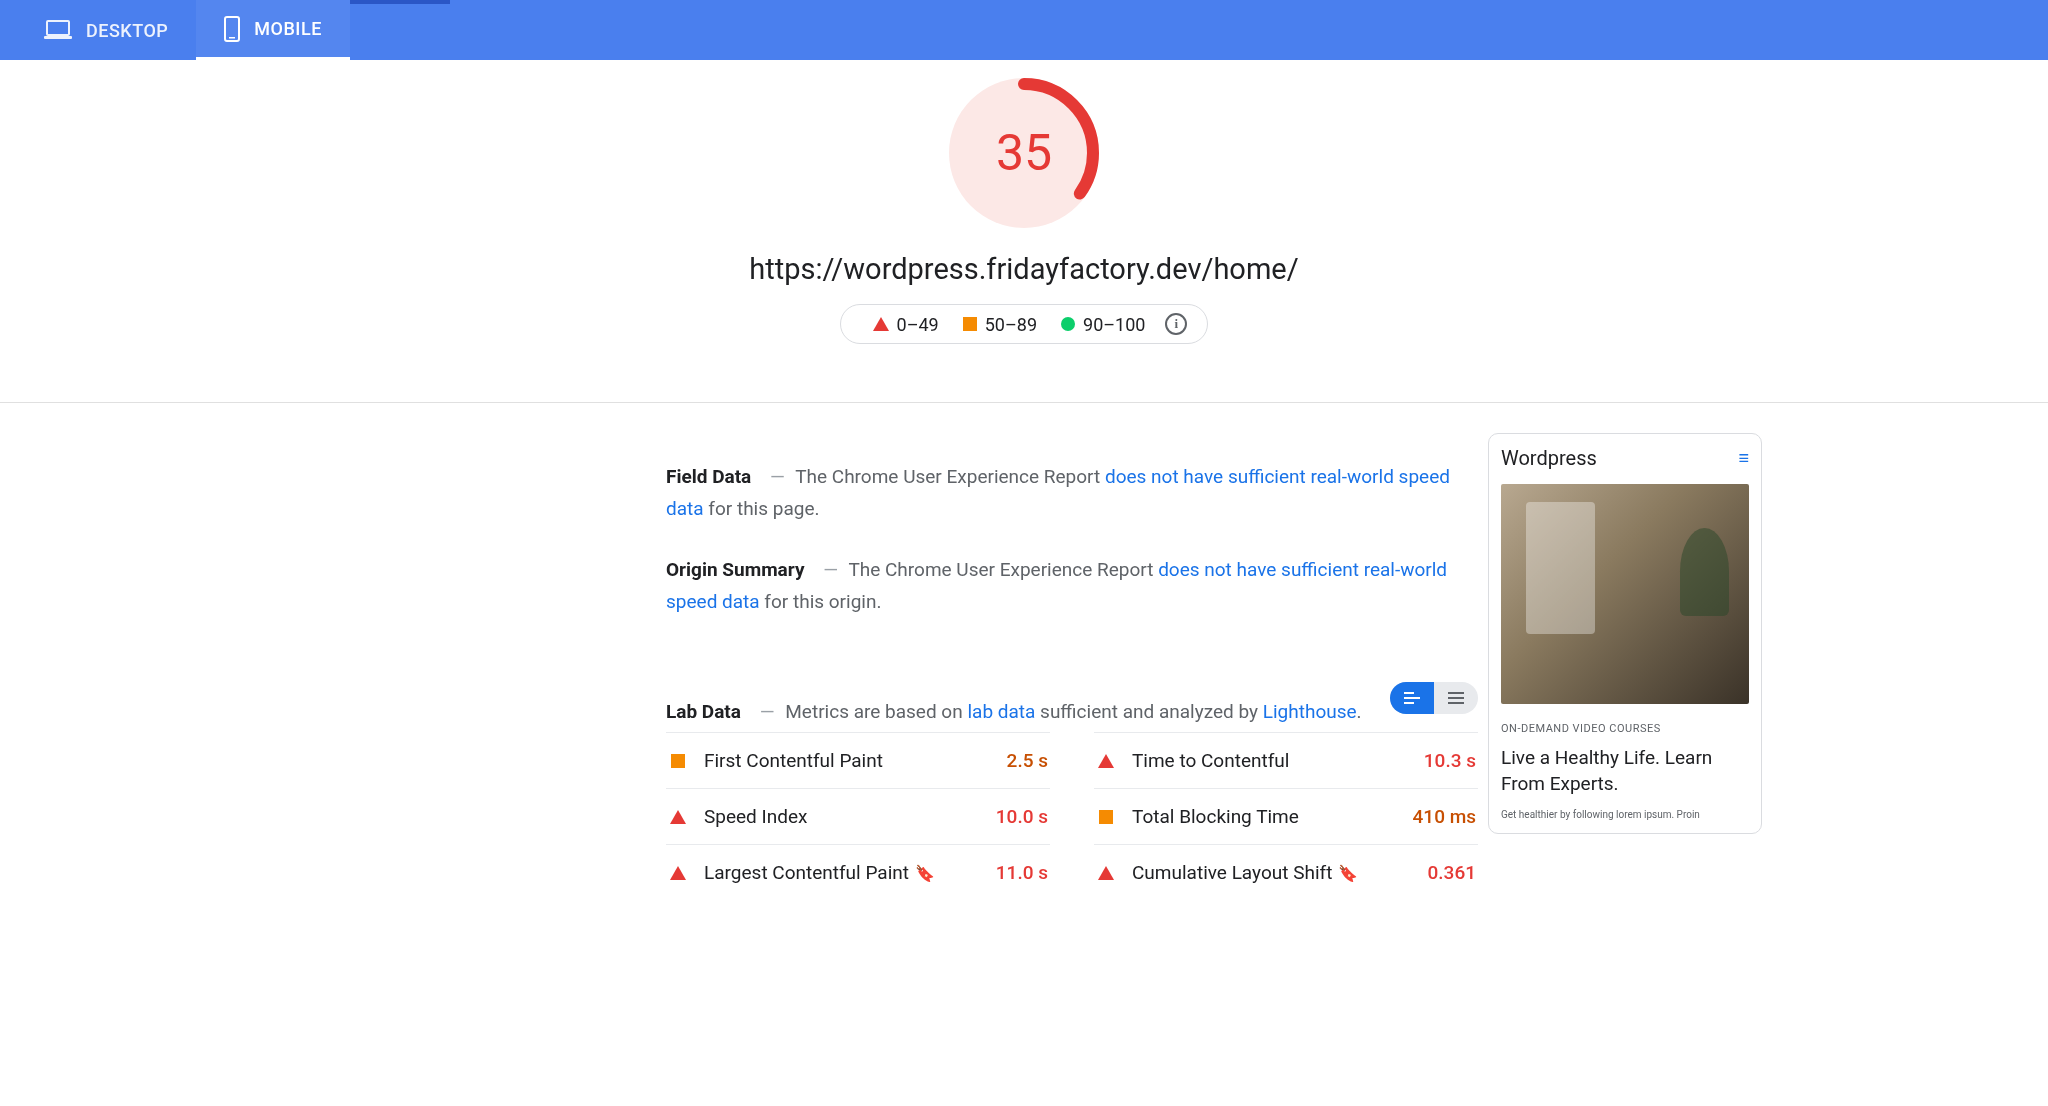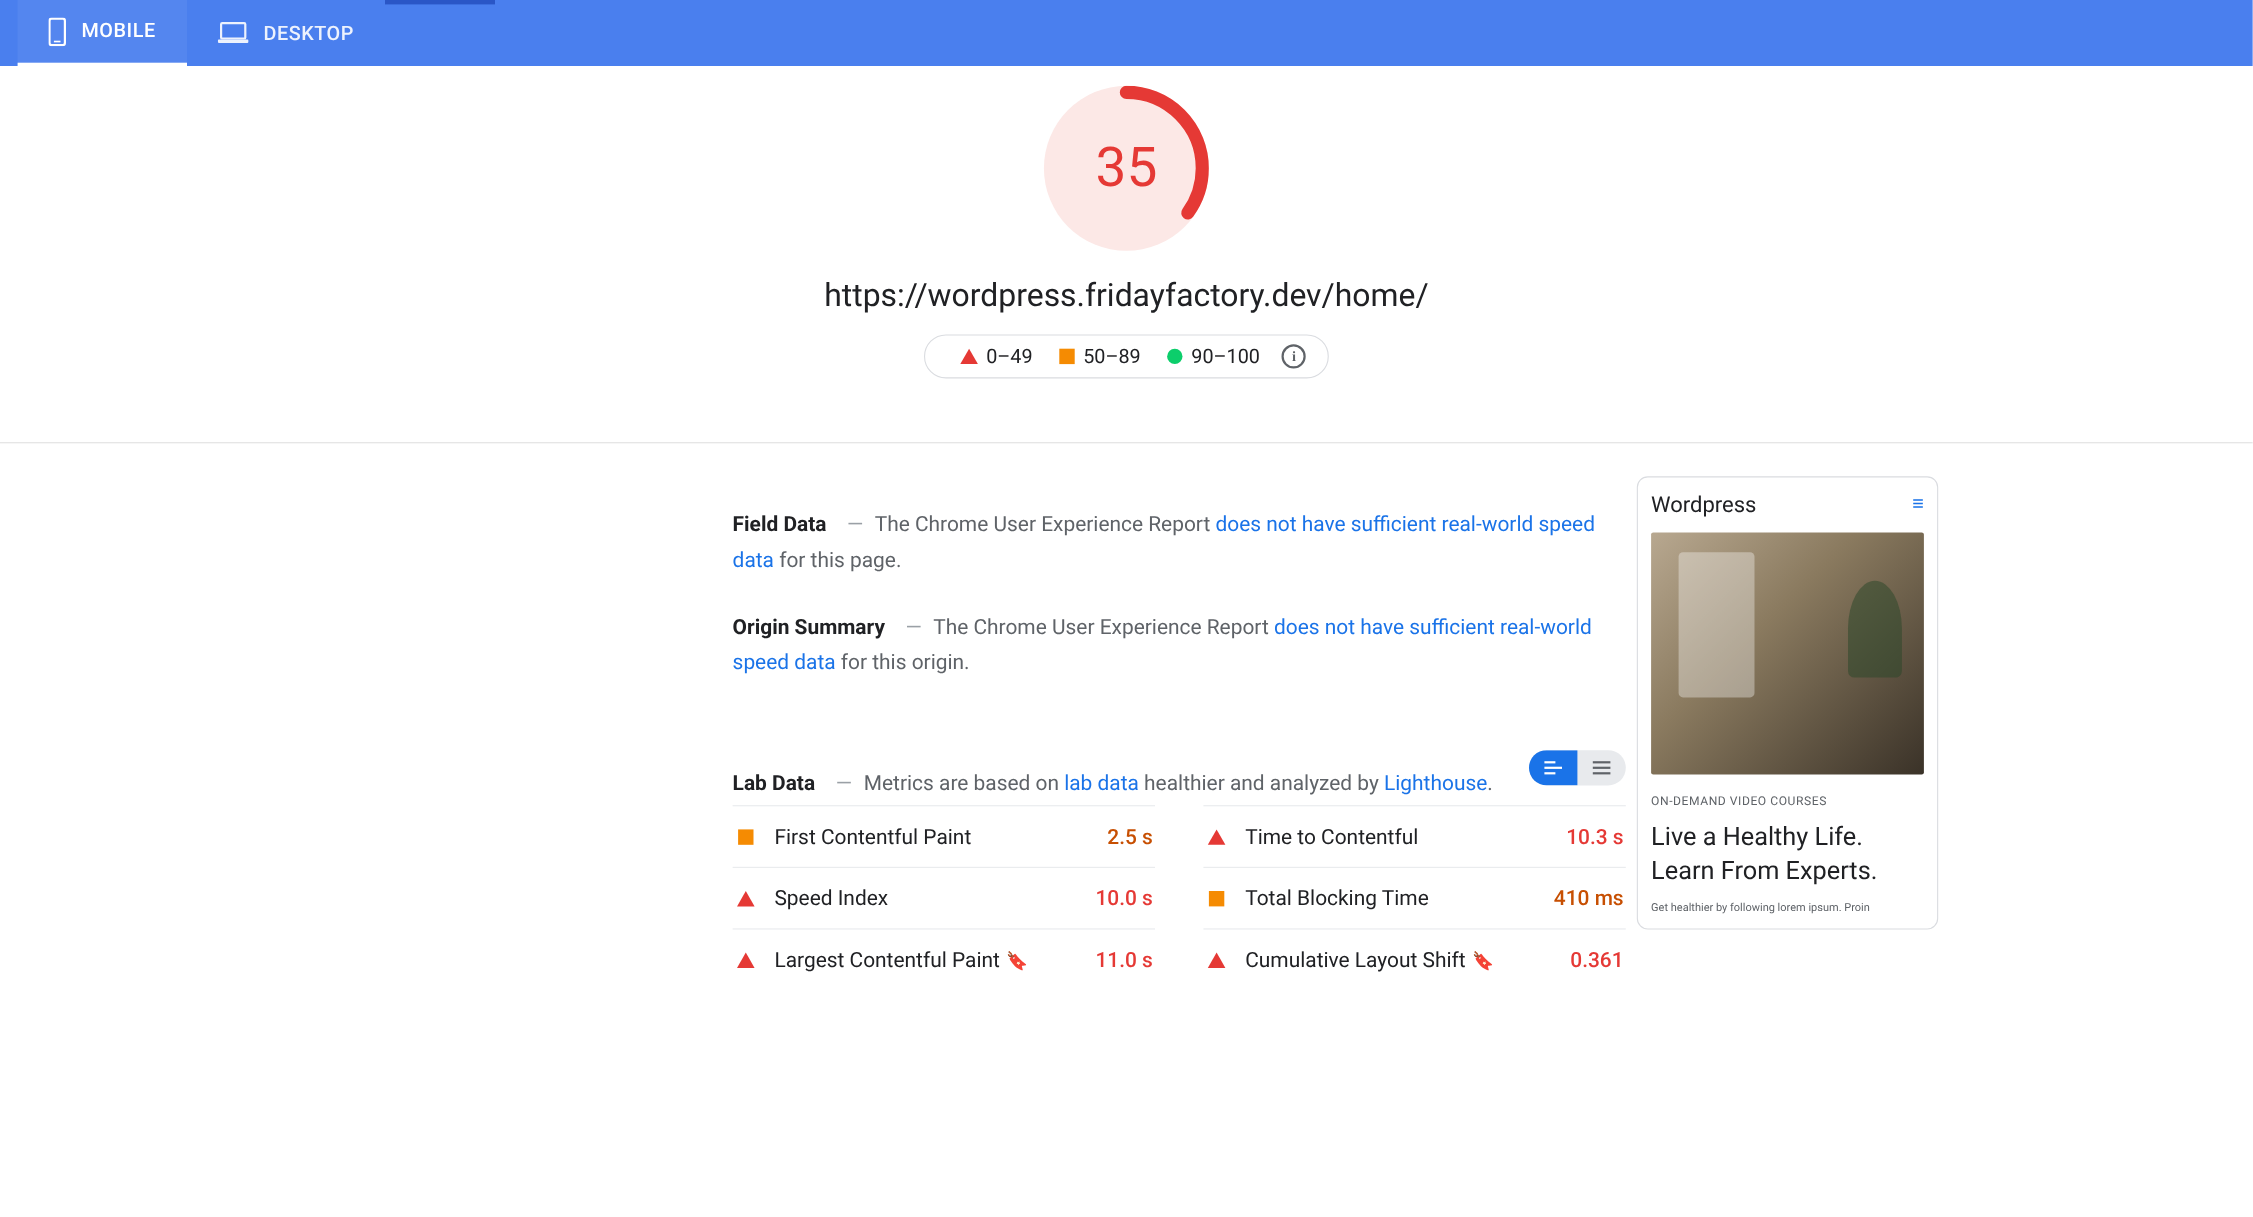--- a/index.html
+++ b/index.html
@@ -53,45 +53,45 @@
   .bookmark { color:#1a73e8; margin-left:6px; font-size:16px;}
   
   .preview { width:274px; border:1px solid #dadce0; border-radius:10px; padding:12px; font-size:13px; flex-shrink:0; align-self:flex-start;}
   .pv-header { display:flex; justify-content:space-between; align-items:center; margin-bottom:14px;}
   .pv-title { font-size:20px; color:#202124;}
   .pv-menu { color:#1a73e8; font-size:18px;}
   .pv-img { width:100%; height:220px; background:linear-gradient(135deg,#b8a890 0%, #8a7a5f 40%, #3a3228 100%); border-radius:2px; margin-bottom:18px; position:relative; overflow:hidden;}
   .pv-img::before { content:""; position:absolute; left:10%; top:8%; width:28%; height:60%; background:rgba(255,255,255,0.35); border-radius:4px;}
   .pv-img::after { content:""; position:absolute; right:8%; top:20%; width:20%; height:40%; background:rgba(40,70,40,0.5); border-radius:50% 50% 6px 6px;}
   .pv-kicker { font-size:11px; letter-spacing:0.5px; color:#5f6368; margin-bottom:10px;}
-  .pv-headline { font-size:23px; line-height:1.35; color:#202124; margin-bottom:12px;}
+  .pv-headline { font-size:19px; line-height:1.35; color:#202124; margin-bottom:12px;}
   .pv-sub { font-size:10px; color:#5f6368; line-height:1.3;}
 </style>
 </head>
 <body>
 
 <div class="top-accent"></div>
 <div class="tabs-bar">
+  <div class="tab">
+    <span class="icon">
+      <svg width="28" height="20" viewBox="0 0 28 20">
+          <rect x="3" y="1" width="22" height="14" rx="1" fill="none" stroke="#fff" stroke-width="2"></rect>
+          <rect x="0" y="16" width="28" height="3" rx="1" fill="#fff"></rect>
+        </svg>
+    </span>
+    <span>DESKTOP</span>
+  </div>
   <div class="tab active">
     <span class="icon">
       <svg width="16" height="26" viewBox="0 0 16 26">
           <rect x="1" y="1" width="14" height="24" rx="2" fill="none" stroke="#fff" stroke-width="2"></rect>
           <rect x="5" y="21" width="6" height="1.5" fill="#fff"></rect>
         </svg>
     </span>
     <span>MOBILE</span>
-  </div>
-  <div class="tab">
-    <span class="icon">
-      <svg width="28" height="20" viewBox="0 0 28 20">
-          <rect x="3" y="1" width="22" height="14" rx="1" fill="none" stroke="#fff" stroke-width="2"></rect>
-          <rect x="0" y="16" width="28" height="3" rx="1" fill="#fff"></rect>
-        </svg>
-    </span>
-    <span>DESKTOP</span>
   </div>
 </div>
 
 <div class="score-zone">
   <div class="gauge">
     <div class="gauge-bg"></div>
     <svg class="gauge-arc" viewBox="0 0 100 100">
       <circle cx="50" cy="50" r="46" fill="none" stroke="#e53935" stroke-width="8" stroke-linecap="round" stroke-dasharray="289" stroke-dashoffset="188" transform="rotate(-90 50 50)"></circle>
     </svg>
     <div class="gauge-num">35</div>
@@ -128,21 +128,21 @@
     <div class="section-row">
       <span class="section-label">Origin Summary</span>
       <span class="dash">—</span>
       <span>The Chrome User Experience Report </span><span class="lnk">does not have sufficient real-world speed data</span><span> for this origin.</span>
     </div>
 
     <div class="lab-header">
       <div class="section-row" style="margin-bottom:0">
         <span class="section-label">Lab Data</span>
         <span class="dash">—</span>
-        <span>Metrics are based on </span><span class="lnk">lab data</span><span> healthier and analyzed by </span><span class="lnk">Lighthouse</span><span>.</span>
+        <span>Metrics are based on </span><span class="lnk">lab data</span><span> sufficient and analyzed by </span><span class="lnk">Lighthouse</span><span>.</span>
       </div>
       <div class="view-toggle">
         <div class="view-btn active">
           <div class="vb-lines">
               <div class="vb-line s"></div>
               <div class="vb-line"></div>
               <div class="vb-line s"></div>
             </div>
         </div>
         <div class="view-btn">

